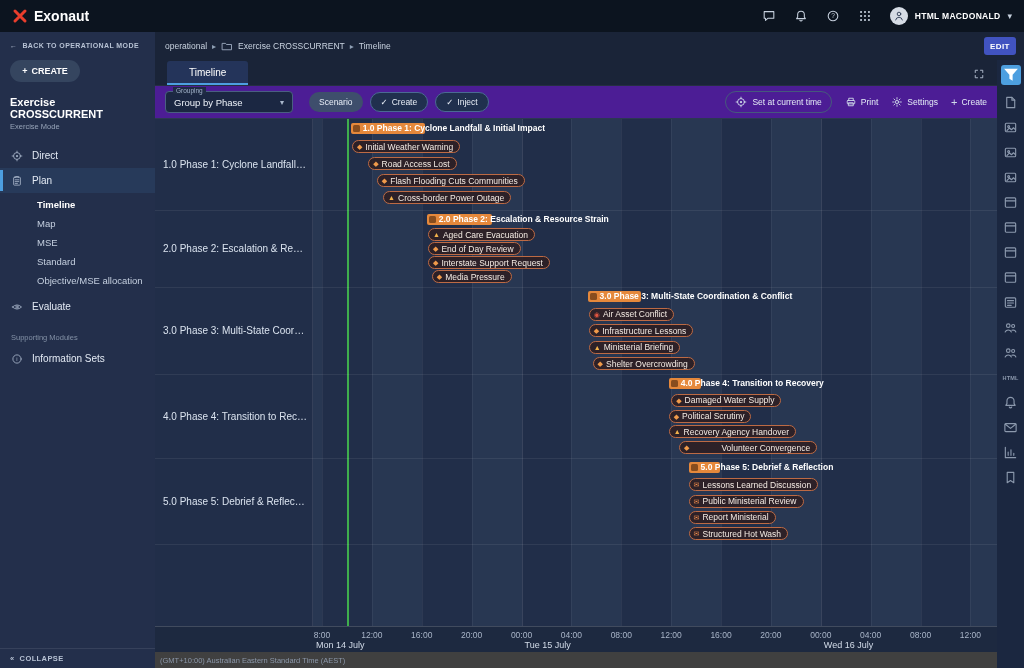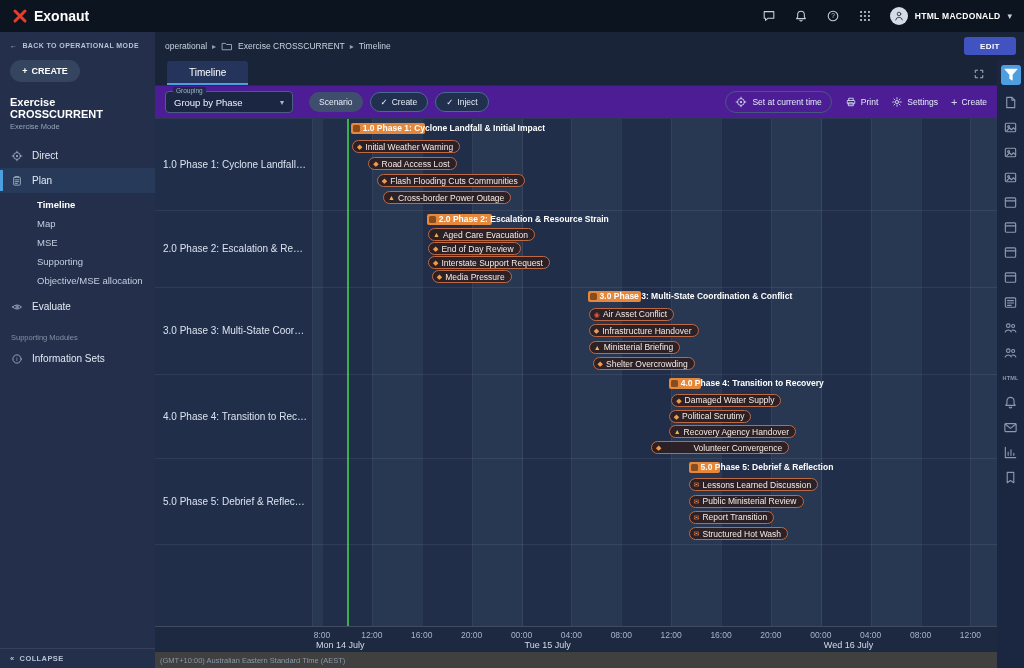--- a/index.html
+++ b/index.html
@@ -44,21 +44,21 @@
   .mchildren{padding:2px 0 4px;}
   .mchild{height:19px;display:flex;align-items:center;padding-left:37px;font-size:9.5px;color:#c4cfdf;cursor:pointer;white-space:nowrap;}
   .mchild.cur{color:#fff;font-weight:bold;}
   .sectionlbl{padding:14px 11px 4px;font-size:7.5px;color:#8391a6;}
   .collapse{margin-top:auto;height:20px;border-top:1px solid rgba(255,255,255,0.09);display:flex;align-items:center;gap:5px;padding-left:10px;font-size:7.5px;font-weight:bold;letter-spacing:.4px;color:#b7c2d4;cursor:pointer;}
 
   
   .crumb{font-size:8.5px;color:#c9d3e0;white-space:nowrap;}
   .sep{color:#8fa0b5;font-size:8px;}
   .crumbico{color:#9fadc2;}
-  .editbtn{margin-left:auto;width:52px;height:18px;background:#4153c0;border-radius:3px;color:#fff;font-size:8px;font-weight:bold;letter-spacing:.4px;display:flex;align-items:center;justify-content:center;cursor:pointer;}
+  .editbtn{margin-left:auto;width:32px;height:18px;background:#4153c0;border-radius:3px;color:#fff;font-size:8px;font-weight:bold;letter-spacing:.4px;display:flex;align-items:center;justify-content:center;cursor:pointer;}
 
   
   .tabbar{flex:0 0 26px;display:flex;align-items:flex-end;padding-left:12px;border-bottom:1px solid rgba(255,255,255,0.05);position:relative;}
   .tab{height:24px;padding:0 22px;background:#24345a;color:#fff;font-size:10px;display:flex;align-items:center;border-bottom:2px solid #4d9fe0;border-radius:3px 3px 0 0;cursor:pointer;}
   .fsbtn{position:absolute;right:12px;bottom:5px;color:#b9c4d6;cursor:pointer;}
 
   
   .toolbar{flex:0 0 32px;background:#4c1d95;display:flex;align-items:center;padding:0 10px;gap:8px;overflow:hidden;}
   .grp{position:relative;width:128px;height:22px;border:1px solid #4a5f82;border-radius:4px;display:flex;align-items:center;padding:0 8px;font-size:9.5px;color:#eef3fa;background:#1b2742;cursor:pointer;white-space:nowrap;}
   .grp .lbl{position:absolute;top:-5px;left:7px;font-size:6.5px;color:#9fb0c8;background:#1f2b44;padding:0 3px;}
@@ -195,21 +195,21 @@
                 <path d="M6 3.2V2h4v1.2"></path>
                 <path d="M5.6 6.4h4.8M5.6 8.8h4.8M5.6 11.2h3"></path>
               </svg>
             </span>
           <span>Plan</span>
         </div>
         <div class="mchildren" id="plan-children">
             <div class="mchild cur">Timeline</div>
             <div class="mchild">Map</div>
             <div class="mchild">MSE</div>
-            <div class="mchild">Supporting</div>
+            <div class="mchild">Standard</div>
             <div class="mchild">Objective/MSE allocation</div>
           </div>
         <div class="mitem">
           <span class="ic ic12">
               <svg viewBox="0 0 16 16" fill="none" stroke="currentColor" stroke-width="1.2" stroke-linecap="round" stroke-linejoin="round">
                 <path d="M2 8q6-5.6 12 0q-6 5.6-12 0z"></path>
                 <circle cx="8" cy="8" r="1.5"></circle>
               </svg>
             </span>
           <span>Evaluate</span>
@@ -382,21 +382,21 @@
                 <div class="pbar" style="left: 274.611px; width: 53.621px; top: 172px;">
                   <span class="pic"></span>
                   <span class="ptxt">3.0 Phase 3: Multi-State Coordination &amp; Conflict</span>
                 </div>
                 <div class="ichip" style="left: 275.858px; top: 188.5px;">
                   <span class="ig" style="color: rgb(226, 85, 64);">◉</span>
                   <span class="it">Air Asset Conflict</span>
                 </div>
                 <div class="ichip" style="left: 275.858px; top: 205px;">
                   <span class="ig" style="color: rgb(240, 154, 74);">◆</span>
-                  <span class="it">Infrastructure Handover</span>
+                  <span class="it">Infrastructure Lessons</span>
                 </div>
                 <div class="ichip" style="left: 275.858px; top: 221.5px;">
                   <span class="ig" style="color: rgb(242, 178, 76);">▲</span>
                   <span class="it">Ministerial Briefing</span>
                 </div>
                 <div class="ichip" style="left: 279.599px; top: 238px;">
                   <span class="ig" style="color: rgb(240, 154, 74);">◆</span>
                   <span class="it">Shelter Overcrowding</span>
                 </div>
                 <div class="pbar" style="left: 355.666px; width: 32.422px; top: 259px;">
@@ -408,39 +408,39 @@
                   <span class="it">Damaged Water Supply</span>
                 </div>
                 <div class="ichip" style="left: 355.666px; top: 290.5px;">
                   <span class="ig" style="color: rgb(240, 154, 74);">◆</span>
                   <span class="it">Political Scrutiny</span>
                 </div>
                 <div class="ichip" style="left: 355.666px; top: 306.25px;">
                   <span class="ig" style="color: rgb(242, 178, 76);">▲</span>
                   <span class="it">Recovery Agency Handover</span>
                 </div>
-                <div class="ichip" style="left: 338px; top: 322px; gap: 32px;">
+                <div class="ichip" style="left: 366px; top: 322px; gap: 32px;">
                   <span class="ig" style="color: rgb(240, 154, 74);">◆</span>
                   <span class="it">Volunteer Convergence</span>
                 </div>
                 <div class="pbar" style="left: 375.618px; width: 31.175px; top: 343px;">
                   <span class="pic"></span>
                   <span class="ptxt">5.0 Phase 5: Debrief &amp; Reflection</span>
                 </div>
                 <div class="ichip" style="left: 375.618px; top: 359.25px;">
                   <span class="ig" style="color: rgb(239, 139, 75);">✉</span>
                   <span class="it">Lessons Learned Discussion</span>
                 </div>
                 <div class="ichip" style="left: 375.618px; top: 375.5px;">
                   <span class="ig" style="color: rgb(239, 139, 75);">✉</span>
                   <span class="it">Public Ministerial Review</span>
                 </div>
                 <div class="ichip" style="left: 375.618px; top: 391.75px;">
                   <span class="ig" style="color: rgb(239, 139, 75);">✉</span>
-                  <span class="it">Report Transition</span>
+                  <span class="it">Report Ministerial</span>
                 </div>
                 <div class="ichip" style="left: 375.618px; top: 408px;">
                   <span class="ig" style="color: rgb(239, 139, 75);">✉</span>
                   <span class="it">Structured Hot Wash</span>
                 </div>
               </div>
             <div class="glabels" id="glabels">
                 <div class="glabel" style="top: 0px; height: 91px;">
                   <span>1.0 Phase 1: Cyclone Landfall &amp; Initial Impact</span>
                 </div>

